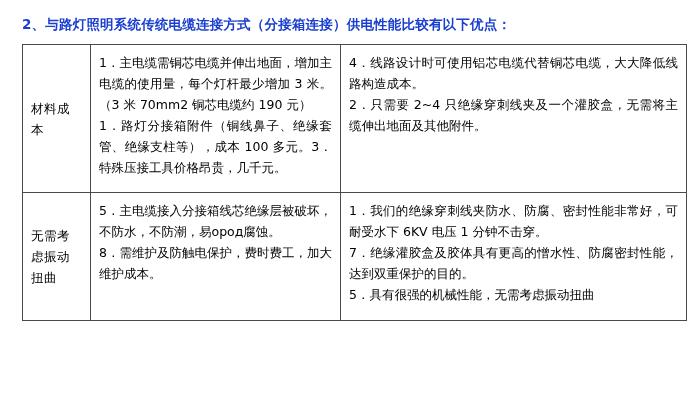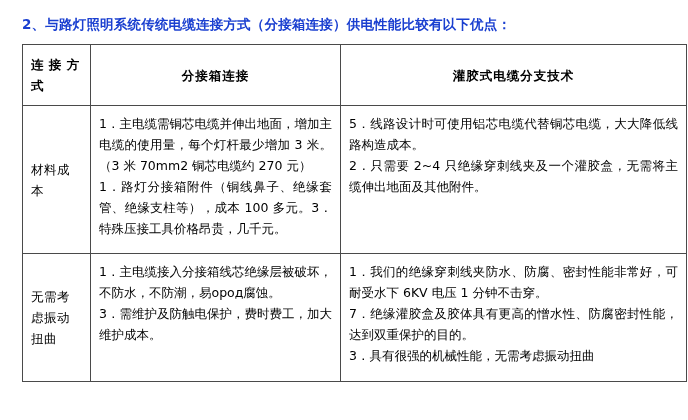--- a/index.html
+++ b/index.html
@@ -91,44 +91,39 @@
 
   <div class="heading">2、与路灯照明系统传统电缆连接方式（分接箱连接）供电性能比较有以下优点：</div>
 
   <table class="cmp">
     <colgroup>
       <col class="col-a">
       <col class="col-b">
       <col class="col-c">
     </colgroup>
     <tbody>
-      <tr>
-        <td class="hdr-small">连 接 方 式</td>
-        <td class="hdr">分接箱连接</td>
-        <td class="hdr">灌胶式电缆分支技术</td>
-      </tr>
       <tr class="r1">
         <td class="rowlabel">材料成本</td>
         <td class="cell-text">
-            <p>1．主电缆需铜芯电缆并伸出地面，增加主电缆的使用量，每个灯杆最少增加 3 米。（3 米 70mm2 铜芯电缆约 270 元）</p>
+            <p>1．主电缆需铜芯电缆并伸出地面，增加主电缆的使用量，每个灯杆最少增加 3 米。（3 米 70mm2 铜芯电缆约 190 元）</p>
             <p>1．路灯分接箱附件（铜线鼻子、绝缘套管、绝缘支柱等），成本 100 多元。3．特殊压接工具价格昂贵，几千元。</p>
           </td>
         <td class="cell-text">
-            <p>5．线路设计时可使用铝芯电缆代替铜芯电缆，大大降低线路构造成本。</p>
+            <p>4．线路设计时可使用铝芯电缆代替铜芯电缆，大大降低线路构造成本。</p>
             <p>2．只需要 2~4 只绝缘穿刺线夹及一个灌胶盒，无需将主缆伸出地面及其他附件。</p>
           </td>
       </tr>
       <tr class="r2">
         <td class="rowlabel">无需考虑振动扭曲</td>
         <td class="cell-text">
-            <p>1．主电缆接入分接箱线芯绝缘层被破坏，不防水，不防潮，易ород腐蚀。</p>
-            <p>3．需维护及防触电保护，费时费工，加大维护成本。</p>
+            <p>5．主电缆接入分接箱线芯绝缘层被破坏，不防水，不防潮，易ород腐蚀。</p>
+            <p>8．需维护及防触电保护，费时费工，加大维护成本。</p>
           </td>
         <td class="cell-text">
             <p>1．我们的绝缘穿刺线夹防水、防腐、密封性能非常好，可耐受水下 6KV 电压 1 分钟不击穿。</p>
             <p>7．绝缘灌胶盒及胶体具有更高的憎水性、防腐密封性能，达到双重保护的目的。</p>
-            <p>3．具有很强的机械性能，无需考虑振动扭曲</p>
+            <p>5．具有很强的机械性能，无需考虑振动扭曲</p>
           </td>
       </tr>
     </tbody>
   </table>
 
 </div>
 
 </body></html>

